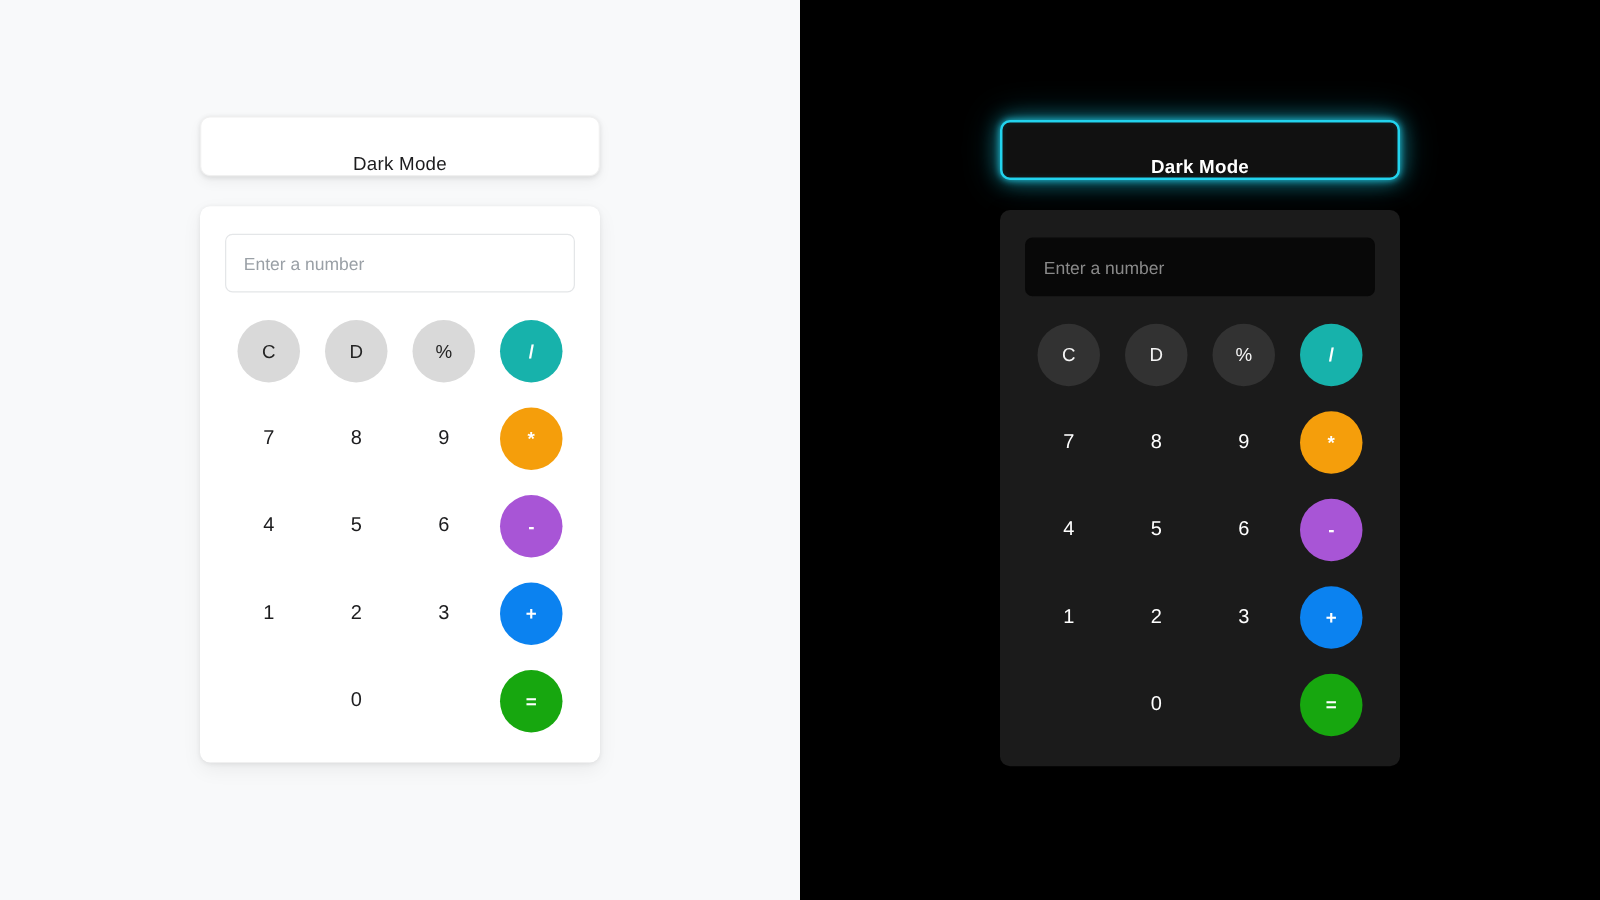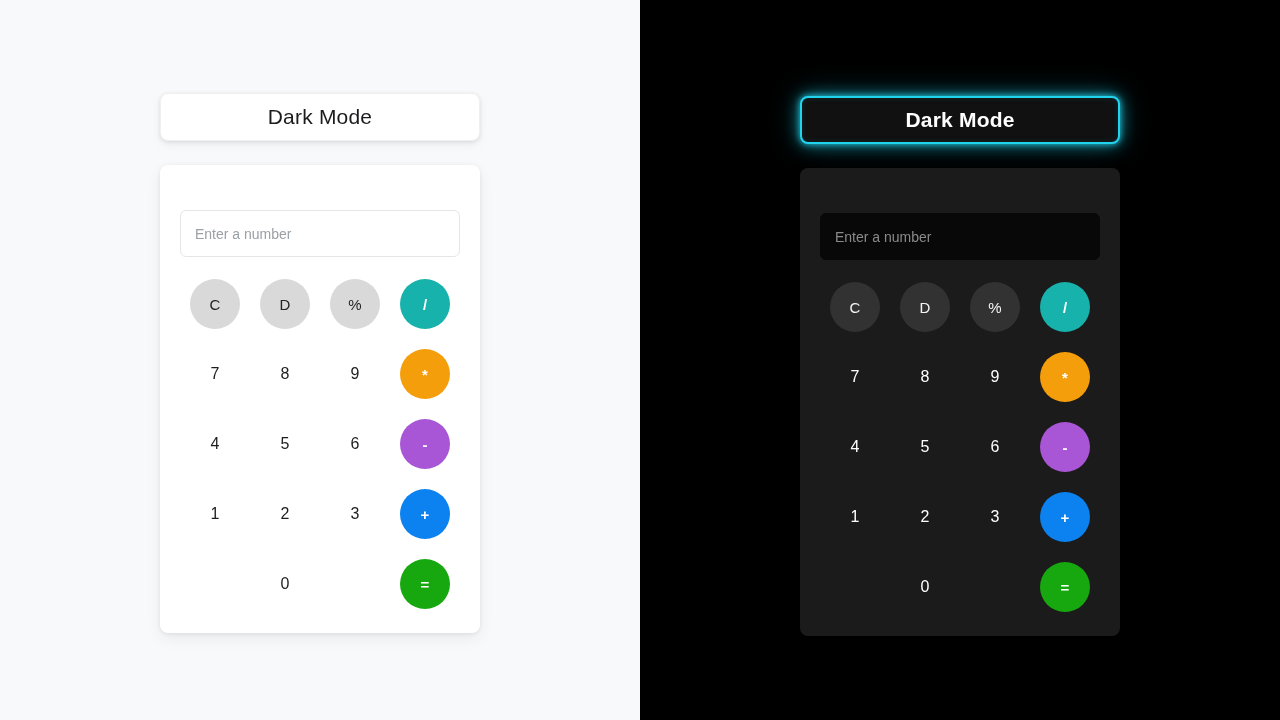--- a/index.html
+++ b/index.html
@@ -35,24 +35,24 @@
     width: 320px;
   }
   .pane-dark .stack { top: 96px; }
 
   
   .toggle {
     width: 320px;
     height: 48px;
     border-radius: 8px;
     display: flex;
-    align-items: center;
+    align-items: flex-end;
     justify-content: center;
     cursor: pointer;
-    font-size: 21px;
+    font-size: 15px;
     letter-spacing: 0.2px;
     user-select: none;
   }
   .toggle-light {
     background: #ffffff;
     color: #1c1c1e;
     border: 1px solid #f0f0f0;
     box-shadow: 0 1px 4px rgba(0,0,0,0.09), 0 4px 10px rgba(0,0,0,0.05);
   }
   .toggle-dark {
@@ -86,21 +86,20 @@
   
   .display {
     display: block;
     width: 100%;
     height: 47px;
     border-radius: 6px;
     padding: 0 14px;
     font-size: 14px;
     font-family: "Liberation Sans", sans-serif;
     outline: none;
-    margin-top: 23px;
   }
   .display-light {
     background: #ffffff;
     color: #333333;
     border: 1px solid #e4e6e8;
   }
   .display-light::placeholder { color: #9aa0a6; }
   .display-dark {
     background: #080808;
     color: #f1f1f1;

